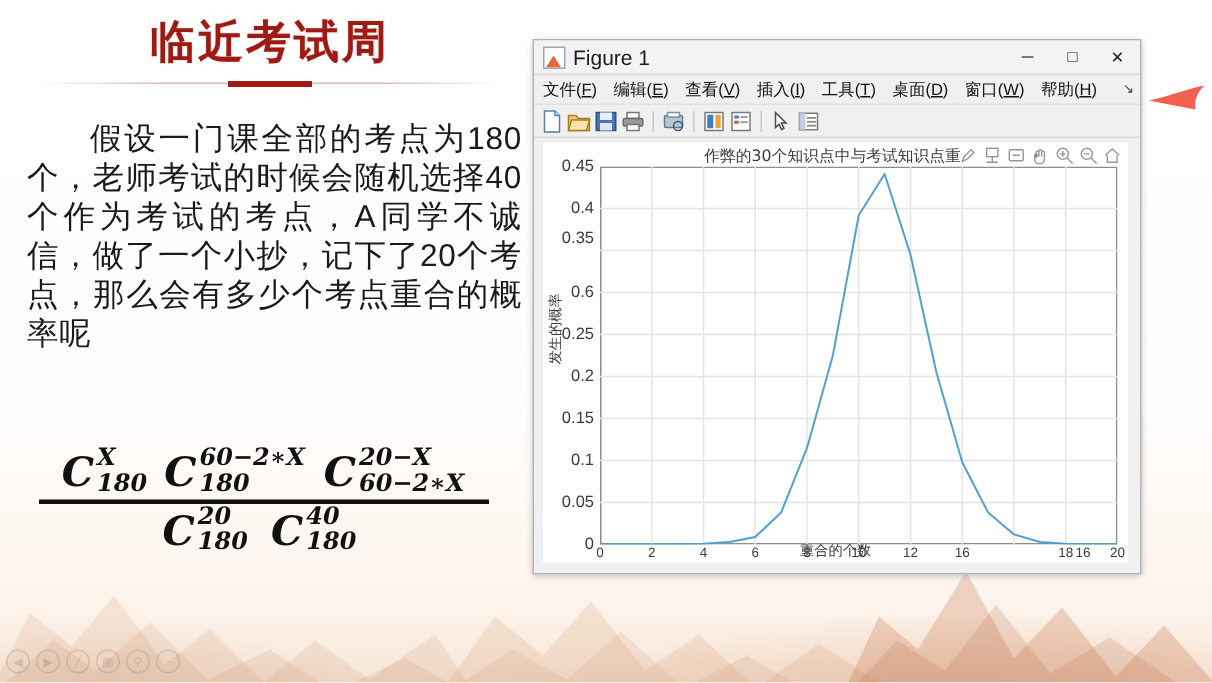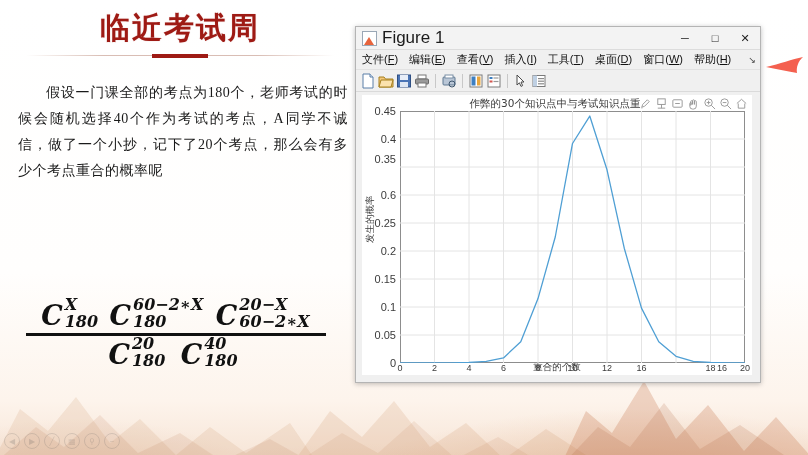--- a/index.html
+++ b/index.html
@@ -29,22 +29,22 @@
   #hdr .rule{height:1px;background:linear-gradient(90deg,rgba(190,150,140,0) 0%,#d9bdb4 25%,#d9bdb4 75%,rgba(190,150,140,0) 100%);margin:6px 26px 0 26px;}
   #hdr .bar{width:56px;height:4px;background:#9e1a14;margin:-2px auto 0 auto;}
   
   #sub{
     position:absolute;left:0;top:55px;width:350px;text-align:center;
     color:#e8221a;font-size:15px;font-weight:bold;letter-spacing:1px;
     font-family:"DejaVu Sans","Liberation Sans",sans-serif;
   }
   #para{
     position:absolute;left:18px;top:80px;width:330px;
-    color:#1a1a1a;font-size:14px;line-height:26px;letter-spacing:.5px;
-    font-family:Liberation Serif, serif;
+    color:#1a1a1a;font-size:21px;line-height:26px;letter-spacing:.5px;
+    font-family:Liberation Sans, sans-serif;
     text-indent:2em;text-align:justify;
   }
   
   #formula{
     position:absolute;left:26px;top:300px;width:300px;
     color:#111;font-family:"DejaVu Serif","Liberation Serif",serif;
     font-style:italic;font-weight:bold;text-align:center;
   }
   #formula .num,#formula .den{white-space:nowrap;}
   #formula .num{font-size:27px;}
@@ -63,21 +63,21 @@
   #fig{
     position:absolute;left:355px;top:26px;width:404px;height:355px;
     background:#f0f0f0;border:1px solid #b4b4b4;
     box-shadow:0 1px 5px rgba(0,0,0,.25);
     font-size:11px;color:#111;
   }
   #titlebar{height:22px;background:#f3f3f3;border-bottom:1px solid #dcdcdc;display:flex;align-items:center;}
   #titlebar .ml-ico{width:13px;height:13px;margin:0 5px 0 6px;border:1px solid #9aa7b5;background:#fff;position:relative;overflow:hidden;}
   #titlebar .ml-ico::after{content:"";position:absolute;left:1px;bottom:0;width:0;height:0;
     border-left:5px solid transparent;border-right:5px solid transparent;border-bottom:8px solid #e8643c;}
-  #titlebar .tt{flex:1;font-size:17px;color:#1b1b1b;}
+  #titlebar .tt{flex:1;font-size:14px;color:#1b1b1b;}
   #titlebar .wb{width:30px;height:22px;display:flex;align-items:center;justify-content:center;color:#222;font-size:11px;}
   #menubar{height:19px;display:flex;align-items:center;padding-left:6px;background:#f0f0f0;border-bottom:1px solid #e2e2e2;}
   #menubar .mi{font-size:11px;margin-right:11px;color:#111;white-space:nowrap;}
   #menubar .mi u{text-decoration:underline;}
   #menubar .ovf{margin-left:auto;margin-right:4px;font-size:9px;color:#444;}
   #toolbar{height:21px;display:flex;align-items:center;padding-left:4px;gap:2px;background:#f0f0f0;border-bottom:1px solid #dadada;}
   .tbtn{width:16px;height:16px;border-radius:2px;position:relative;}
   .tsep{width:1px;height:14px;background:#c8c8c8;margin:0 3px;}
   
   #axesbox{position:absolute;left:6px;top:68px;width:390px;height:280px;background:#fff;}

